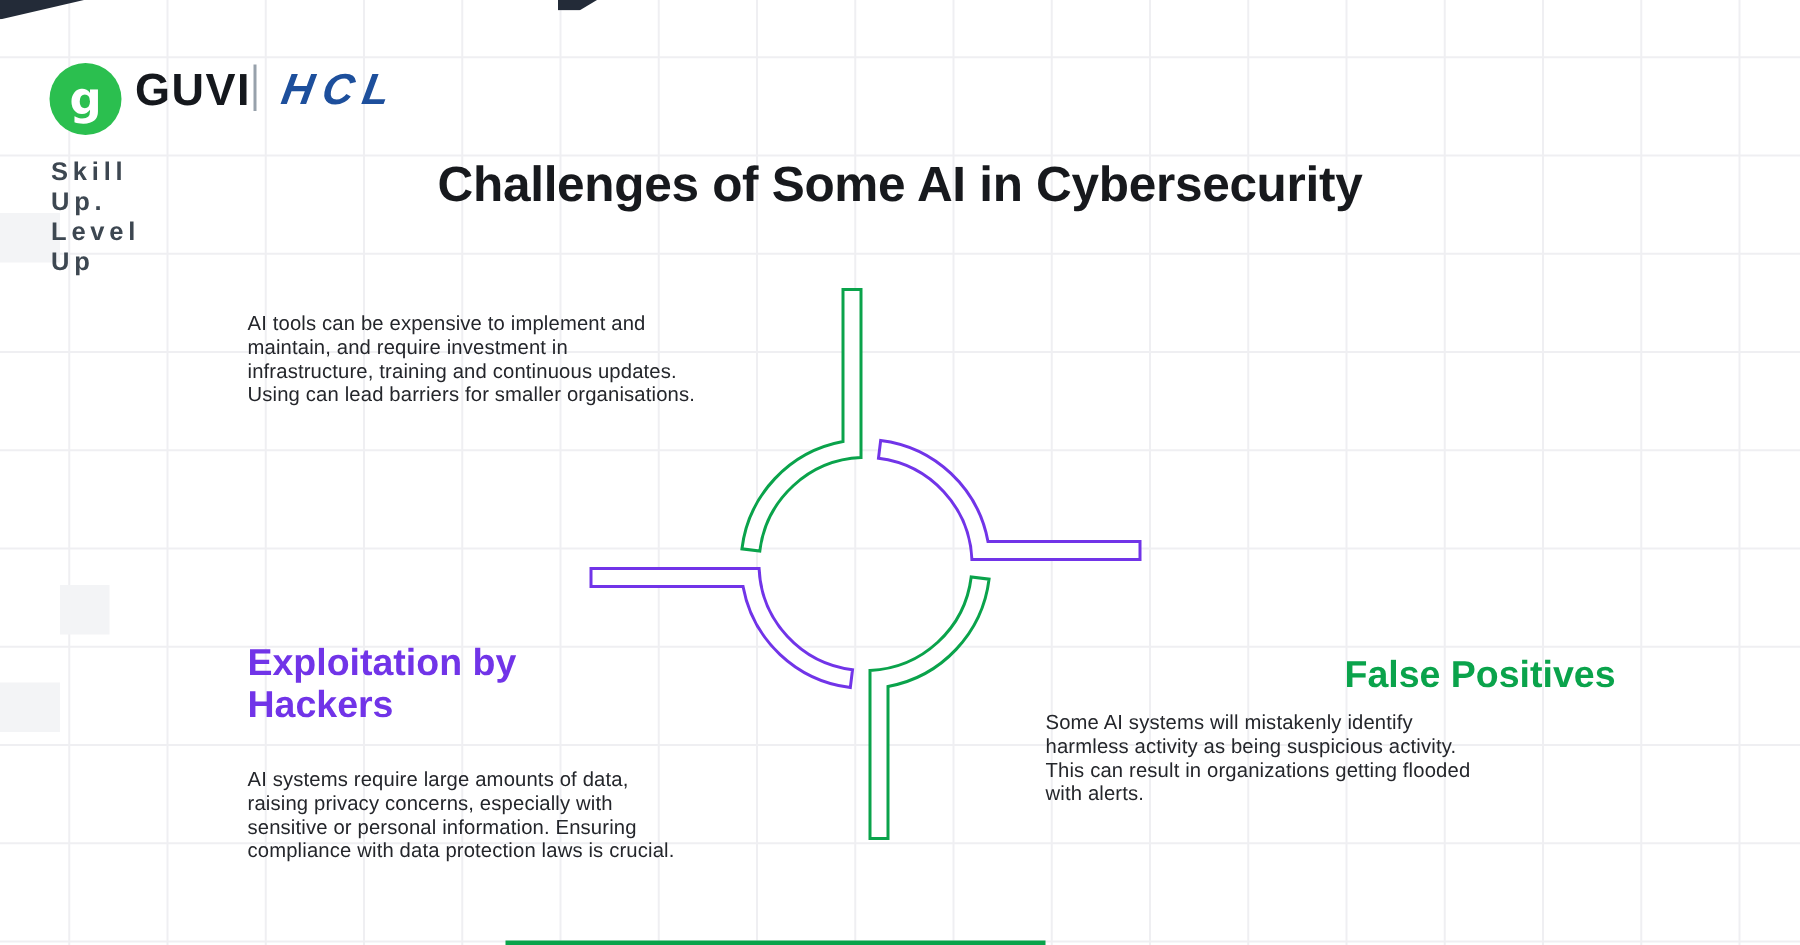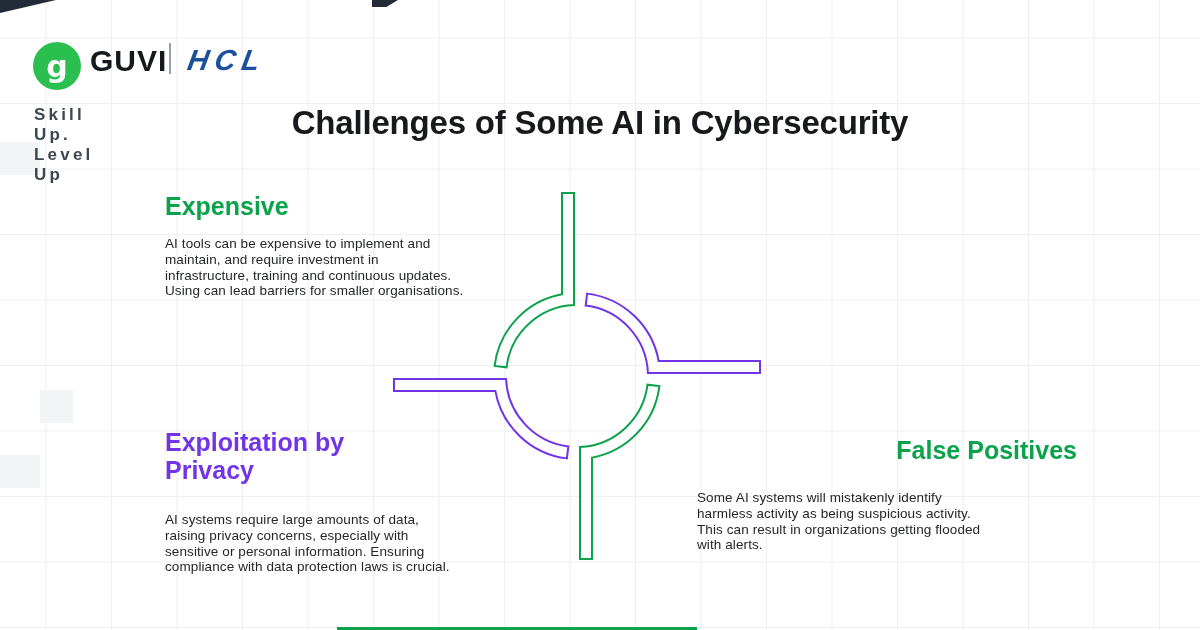--- a/index.html
+++ b/index.html
@@ -47,21 +47,21 @@
   .section{position:absolute;z-index:2;}
   .section h2{margin:0;font-size:25px;font-weight:bold;line-height:28px;white-space:pre-line;}
   .section p{
     margin:16px 0 0 0;font-size:13.5px;line-height:15.8px;color:#24262b;
     white-space:pre-line;letter-spacing:0.1px;
   }
   .s-expensive{left:165px;top:192px;width:380px;}
   .s-privacy{left:697px;top:192px;width:380px;}
   .s-exploit{left:165px;top:428px;width:380px;}
   .s-false{left:697px;top:436px;width:380px;}
-  .s-false p{margin-top:26px;}
+  .s-false p{margin-top:10px;}
   .s-exploit p{margin-top:28px;}
 
   .pinwheel{position:absolute;left:377px;top:176px;z-index:1;}
 </style>
 </head>
 <body>
 
 <div class="canvas">
 
   <div class="gcell" style="left:0;top:142px;width:40px;height:33px"></div>
@@ -87,31 +87,30 @@
   <svg class="pinwheel" width="400" height="400" viewBox="-200 -200 400 400">
     <g fill="#ffffff" stroke-width="2">
       <path id="armTop" d="M -15 -183 L -15 -81.65 A 83 83 0 0 0 -82.38 -10.12 L -70.47 -8.66 A 71 71 0 0 1 -3 -70.94 L -3 -183 Z" stroke="#0aa34b"></path>
       <path id="armRight" transform="rotate(90)" d="M -15 -183 L -15 -81.65 A 83 83 0 0 0 -82.38 -10.12 L -70.47 -8.66 A 71 71 0 0 1 -3 -70.94 L -3 -183 Z" stroke="#7134e8"></path>
       <path id="armBottom" transform="rotate(180)" d="M -15 -183 L -15 -81.65 A 83 83 0 0 0 -82.38 -10.12 L -70.47 -8.66 A 71 71 0 0 1 -3 -70.94 L -3 -183 Z" stroke="#0aa34b"></path>
       <path id="armLeft" transform="rotate(270)" d="M -15 -183 L -15 -81.65 A 83 83 0 0 0 -82.38 -10.12 L -70.47 -8.66 A 71 71 0 0 1 -3 -70.94 L -3 -183 Z" stroke="#7134e8"></path>
     </g>
   </svg>
 
   <div class="section s-expensive">
-    <h2 class="h-green" style="color: rgb(10, 163, 75);">Expensive</h2>
     <p>AI tools can be expensive to implement and
 maintain, and require investment in
 infrastructure, training and continuous updates.
 Using can lead barriers for smaller organisations.</p>
   </div>
 
 
   <div class="section s-exploit">
     <h2 class="h-purple" style="color: rgb(113, 52, 232);">Exploitation by
-Privacy</h2>
+Hackers</h2>
     <p>AI systems require large amounts of data,
 raising privacy concerns, especially with
 sensitive or personal information. Ensuring
 compliance with data protection laws is crucial.</p>
   </div>
 
   <div class="section s-false">
     <h2 class="h-green" style="color: rgb(10, 163, 75); text-align: right;">False Positives</h2>
     <p>Some AI systems will mistakenly identify
 harmless activity as being suspicious activity.

